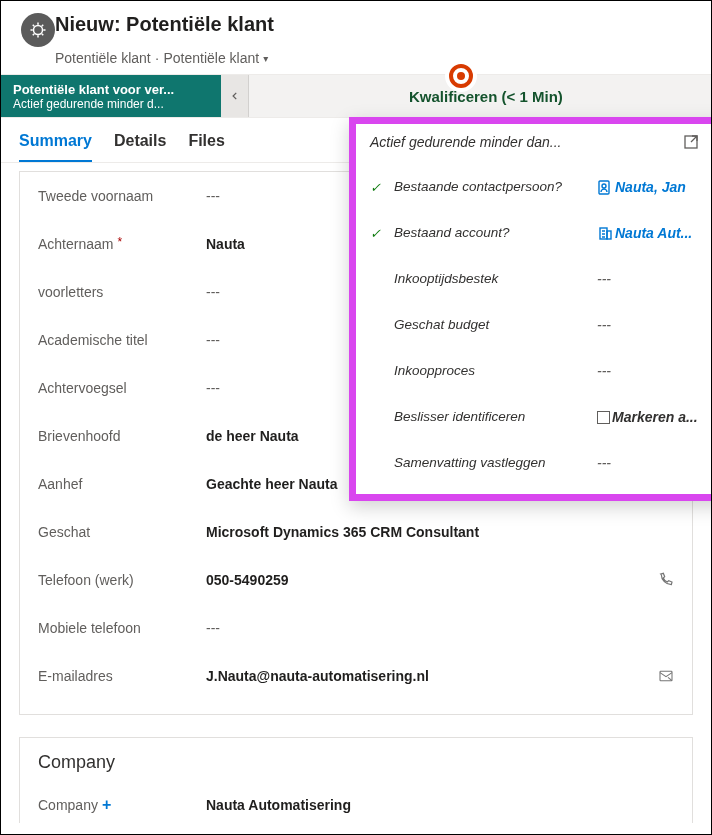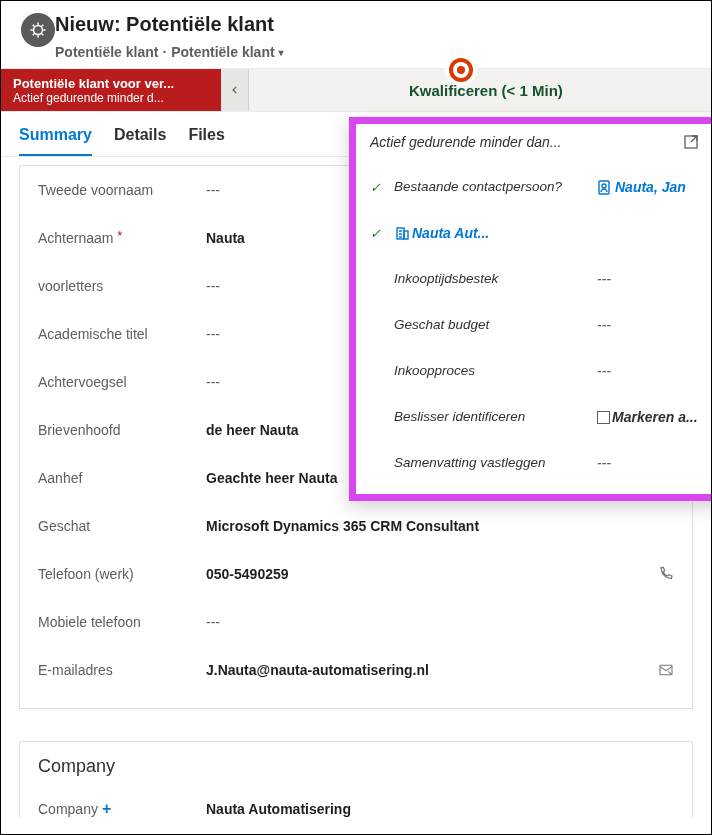--- a/index.html
+++ b/index.html
@@ -1,38 +1,38 @@
 <!DOCTYPE html>
 <html><head>
 <meta charset="utf-8">
 <style>
   * { box-sizing: border-box; margin: 0; padding: 0; }
   body { font-family: "Segoe UI", Arial, sans-serif; font-size: 14px; color: #323130; background: #fff; width: 712px; height: 835px; overflow: hidden; border: 1px solid #000; position: relative; }
   
   .header { display: flex; align-items: flex-start; padding: 12px 16px 8px 20px; }
   .header-icon { width: 34px; height: 34px; border-radius: 50%; background: #5b5b5b; display:flex; align-items:center; justify-content:center; color:#fff; font-size:16px; flex-shrink:0; }
   .header-titles h1 { font-size: 20px; font-weight: 600; color: #201f1e; }
-  .breadcrumb { font-size: 14px; color: #605e5c; margin-top: 8px; display:flex; align-items:center; gap:4px;font-weight:bold;}
+  .breadcrumb { font-size: 14px; color: #605e5c; margin-top: 14px; display:flex; align-items:center; gap:4px;}
   .chev-down { font-size: 10px; color:#605e5c; }
   
   .stage-bar { display:flex; height: 44px; position:relative; border-top:1px solid #edebe9; border-bottom:1px solid #edebe9; background:#f3f2f1; }
-  .stage-active { background:#b91c1c; color:#fff; width: 220px; padding:4px 12px; display:flex; flex-direction:column; justify-content:center; position:relative; }
+  .stage-active { background:#0f766e; color:#fff; width: 220px; padding:4px 12px; display:flex; flex-direction:column; justify-content:center; position:relative; }
   .stage-active .t1 { font-weight:600; font-size:13px; white-space:nowrap; overflow:hidden; text-overflow:ellipsis;}
   .stage-active .t2 { font-size:12px; white-space:nowrap; overflow:hidden; text-overflow:ellipsis;}
   .stage-chev { width:28px; background:#e8e6e4; display:flex; align-items:center; justify-content:center; color:#605e5c; border-right:1px solid #d2d0ce;}
   .stage-rest { flex:1; background:#f3f2f1; display:flex; align-items:center; justify-content:flex-start; padding-left:160px; font-weight:600; font-size:15px; color:#14532d;}
   .target-icon { position:absolute; left:448px; top:-11px; width:24px; height:24px; border:4px solid #d83b01; border-radius:50%; background:#fff; box-shadow: 0 0 0 4px #fff;  }
   .target-icon::after { content:""; position:absolute; left:4px; top:4px; width:8px; height:8px; background:#d83b01; border-radius:50%; }
   
   .tabs { display:flex; gap:22px; padding: 14px 18px 0 18px; border-bottom:1px solid #edebe9; }
   .tab { font-size:16px; font-weight:600; color:#323130; padding-bottom:10px; cursor:pointer; }
   .tab.active { color:#0078d4; border-bottom:2px solid #0078d4; }
   
   .form-area { padding: 8px 18px 18px 18px; overflow-y:auto; height: 660px;}
-  .card { border:1px solid #e1dfdd; padding: 0 18px 14px 18px; margin-bottom:32px; background:#fff;}
+  .card { border:1px solid #e1dfdd; padding: 0 18px 14px 18px; margin-bottom:22px; background:#fff;}
   .row { display:flex; align-items:center; min-height:48px; border-bottom:0; }
   .lbl { width:168px; font-size:14px; color:#605e5c; display:flex; align-items:flex-start; gap:4px;}
   .req { color:#a80000; font-size:12px; line-height:1;}
   .rec { color:#0078d4; font-size:16px; font-weight:700; line-height:1;}
   .val { flex:1; font-size:14px; font-weight:600; color:#201f1e; display:flex; align-items:center; justify-content:space-between; gap:8px;}
   .val.placeholder { color:#605e5c; font-weight:400;}
   .field-icon { color:#767676; font-size:14px;}
   .section-title { font-size:18px; color:#323130; padding:14px 0 8px 0;}
   
   
@@ -209,20 +209,21 @@
               <circle cx="7" cy="7" r="2"></circle>
               <path d="M4 13c0-2 2-3 3-3s3 1 3 3"></path>
             </svg>
         </span>
         <span>Nauta, Jan</span>
       </span>
     </div>
 
     <div class="frow">
       <span class="fcheck">✓</span>
+      <span class="flbl">Bestaand account?</span>
       <span class="fval link">
         <span class="lookup-icon">
           <svg class="icon-svg" viewBox="0 0 16 16" fill="none" stroke="#0078d4" stroke-width="1.4">
               <rect x="3" y="3" width="7" height="11"></rect>
               <rect x="10" y="6" width="4" height="8"></rect>
               <path d="M5 6h3M5 9h3M5 12h3"></path>
             </svg>
         </span>
         <span>Nauta Aut...</span>
       </span>

